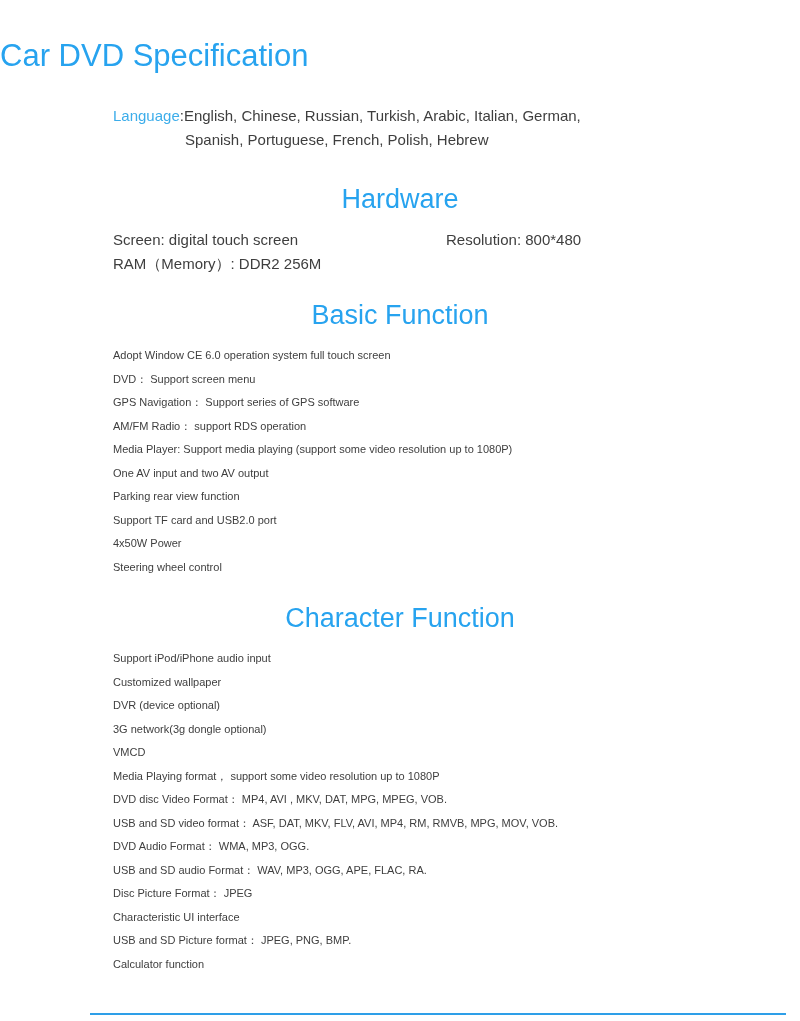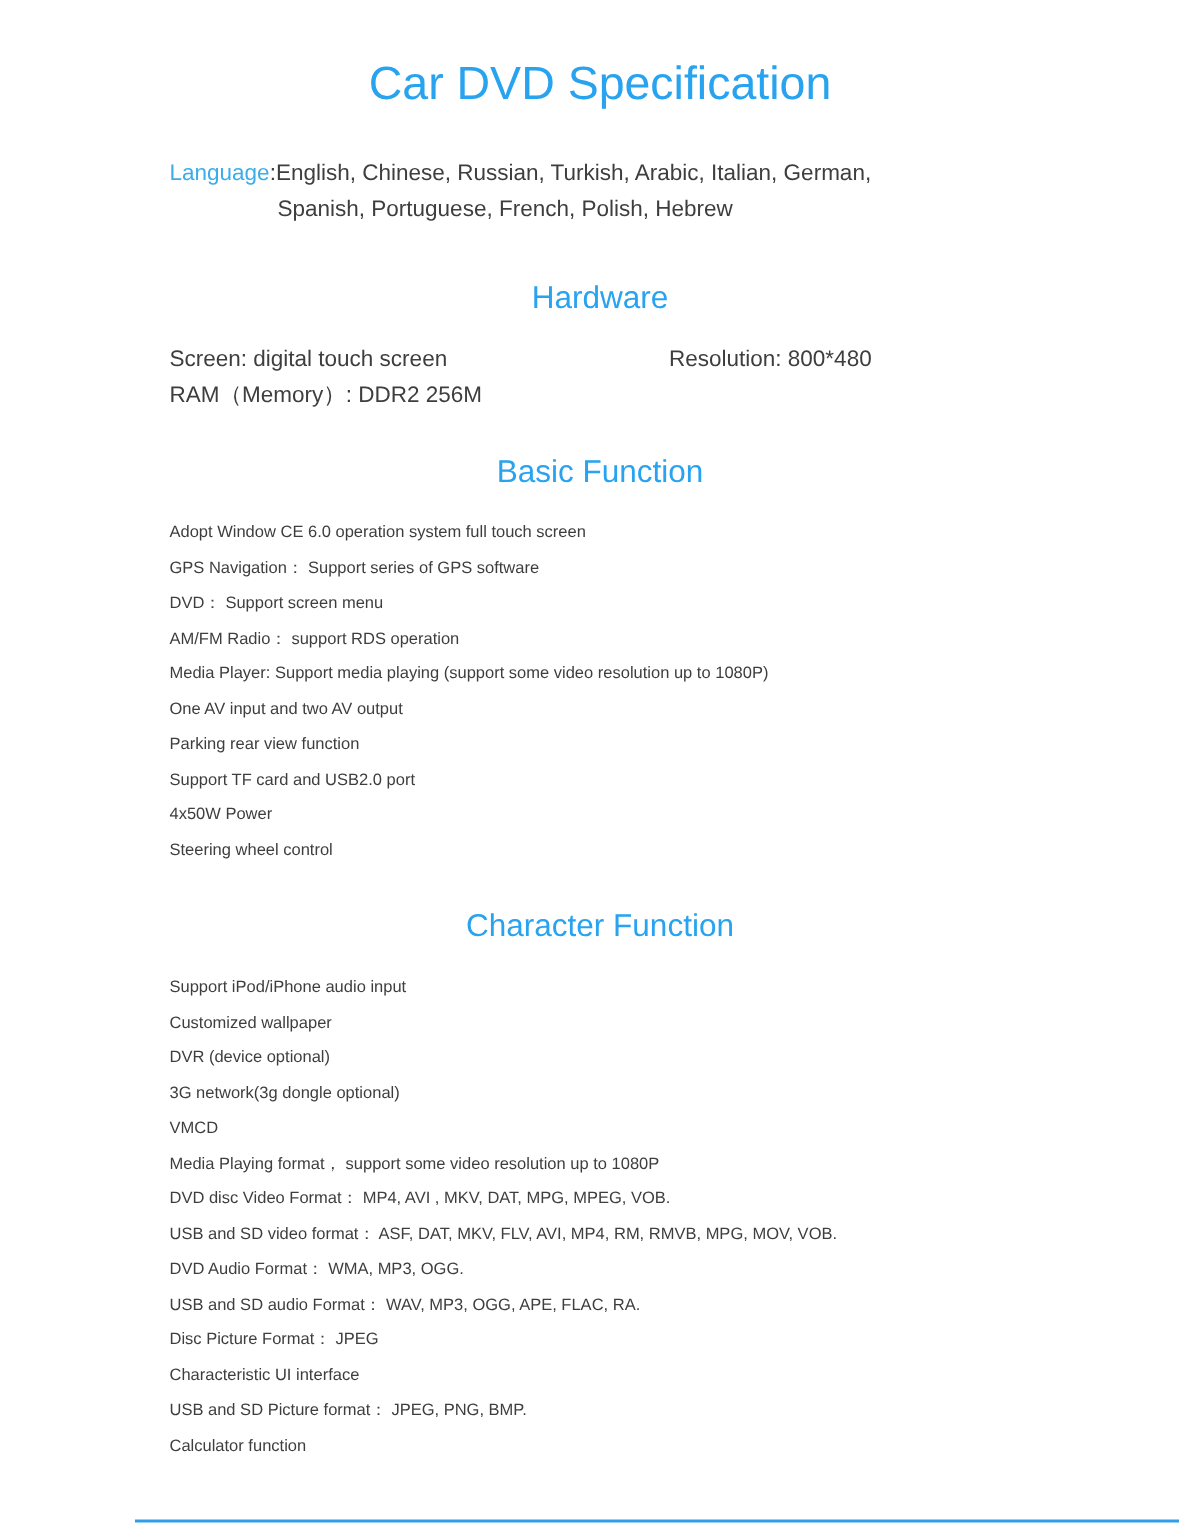--- a/index.html
+++ b/index.html
@@ -8,37 +8,36 @@
     position: relative;
     width: 800px;
     height: 1021px;
     background: #ffffff;
     font-family: "Liberation Sans", "DejaVu Sans", sans-serif;
     color: #3e3e3e;
     overflow: hidden;
   }
   .title {
     margin-top: 34px;
-    text-align: center;
     font-size: 31px;
     line-height: 44px;
     font-weight: 400;
     color: #27a3ef;
   }
   .lang-block {
     margin: 26px 40px 0 113px;
     font-size: 15px;
     line-height: 24px;
   }
   .lang-label { color: #3cadea; }
   .lang-line2 { padding-left: 72px; }
   .section-heading {
     margin-top: 22px;
     text-align: center;
-    font-size: 21px;
+    font-size: 27px;
     line-height: 34px;
     font-weight: 400;
     color: #27a3ef;
   }
   .section-heading.first { margin-top: 30px; }
   .hw-grid {
     margin: 12px 40px 0 113px;
     display: grid;
     grid-template-columns: 333px 1fr;
     font-size: 15px;
@@ -76,22 +75,22 @@
   <div class="hw-grid">
     <div>Screen: digital touch screen</div>
     <div>Resolution: 800*480</div>
     <div>RAM（Memory）: DDR2 256M</div>
   </div>
 
   <h2 class="section-heading">Basic Function</h2>
 
   <div class="feature-list">
     <div class="feature-line">Adopt Window CE 6.0 operation system full touch screen</div>
+    <div class="feature-line">DVD： Support screen menu</div>
     <div class="feature-line">GPS Navigation： Support series of GPS software</div>
-    <div class="feature-line">DVD： Support screen menu</div>
     <div class="feature-line">AM/FM Radio： support RDS operation</div>
     <div class="feature-line">Media Player: Support media playing (support some video resolution up to 1080P)</div>
     <div class="feature-line">One AV input and two AV output</div>
     <div class="feature-line">Parking rear view function</div>
     <div class="feature-line">Support TF card and USB2.0 port</div>
     <div class="feature-line">4x50W Power</div>
     <div class="feature-line">Steering wheel control</div>
   </div>
 
   <h2 class="section-heading">Character Function</h2>

